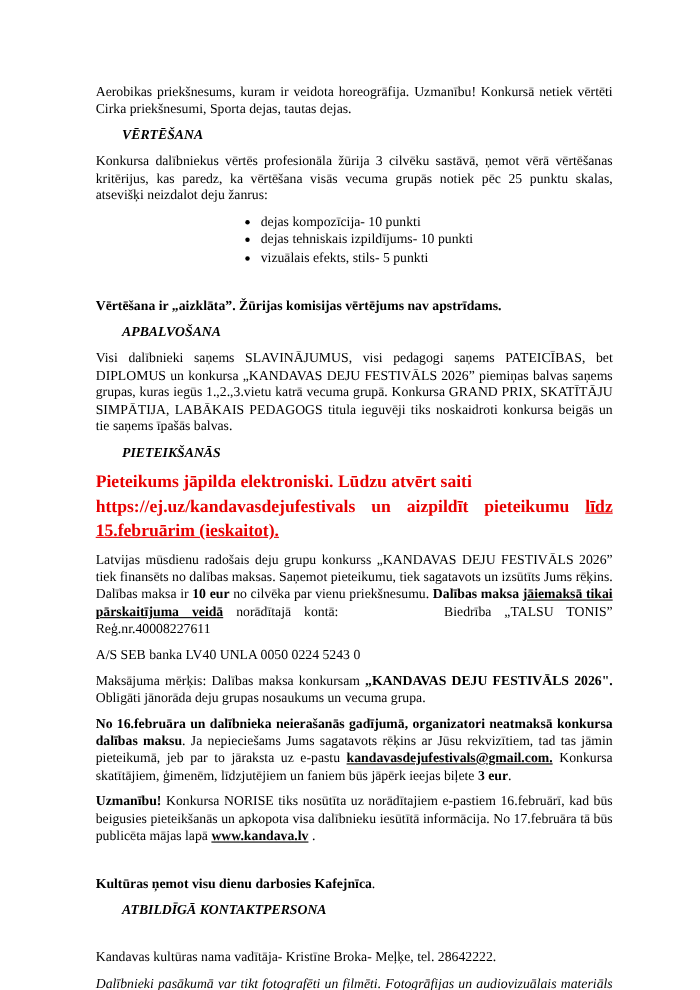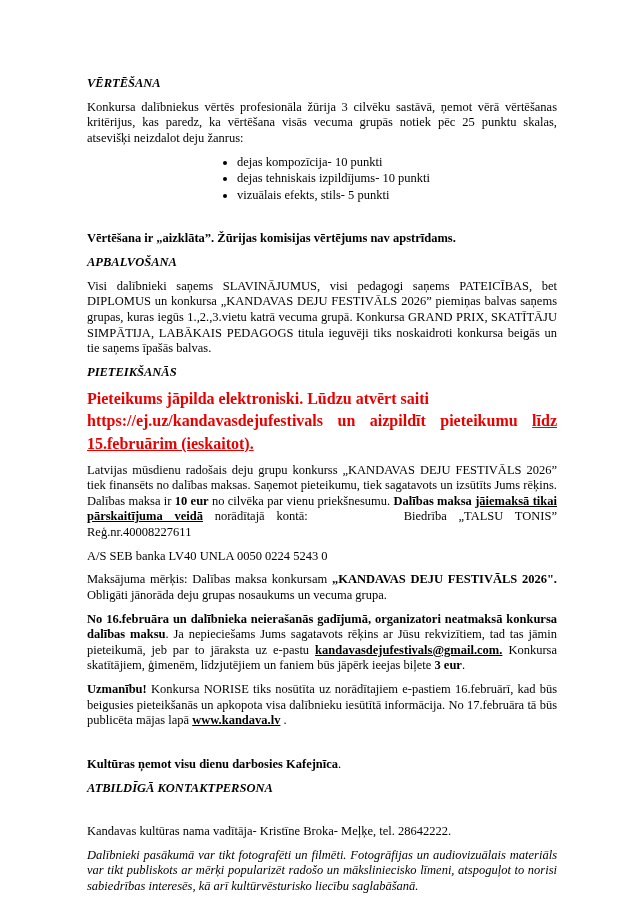--- a/index.html
+++ b/index.html
@@ -12,21 +12,21 @@
     font-family: "Liberation Serif", "DejaVu Serif", serif;
     font-size: 12.5px;
     line-height: 1.25;
     color: #000000;
     background: #ffffff;
     overflow: hidden;
   }
   p.block { margin: 0 0 8px 0; text-align: justify; }
   p.left { text-align: left; margin-top: 28px; }
   p.center { text-align: left; }
-  p.heading { font-weight: bold; font-style: italic; text-align: left; }
+  p.heading { font-weight: bold; font-style: italic; text-align: left; margin-left: 24px; }
   .bold { font-weight: bold; }
   .bolditalic { font-weight: bold; font-style: italic; }
   .underline { text-decoration: underline; }
   .red-note {
     color: var(--accent-red, #e80000);
     font-weight: bold;
     font-size: 16px;
     line-height: 1.38;
     text-align: left;
     margin: 11px 0 11px 0;
@@ -34,20 +34,21 @@
   ul.criteria { margin: 0 0 20px 0; padding-left: 150px; }
   ul.criteria li { text-align: left; margin: 0 0 1px 0; }
   .tab { display: inline-block; width: 96px; }
   .disclaimer { font-style: italic; }
 </style>
 </head>
 <body>
 
 <div class="page">
 
+  <p class="block">Aerobikas priekšnesums, kuram ir veidota horeogrāfija. Uzmanību! Konkursā netiek vērtēti Cirka priekšnesumi, Sporta dejas, tautas dejas.</p>
 
   <p class="block heading">VĒRTĒŠANA</p>
 
   <p class="block">Konkursa dalībniekus vērtēs profesionāla žūrija 3 cilvēku sastāvā, ņemot vērā vērtēšanas kritērijus, kas paredz, ka vērtēšana visās vecuma grupās notiek pēc 25 punktu skalas, atsevišķi neizdalot deju žanrus:</p>
 
   <ul class="criteria">
     <li>dejas kompozīcija- 10 punkti</li>
     <li>dejas tehniskais izpildījums- 10 punkti</li>
     <li>vizuālais efekts, stils- 5 punkti</li>
   </ul>

